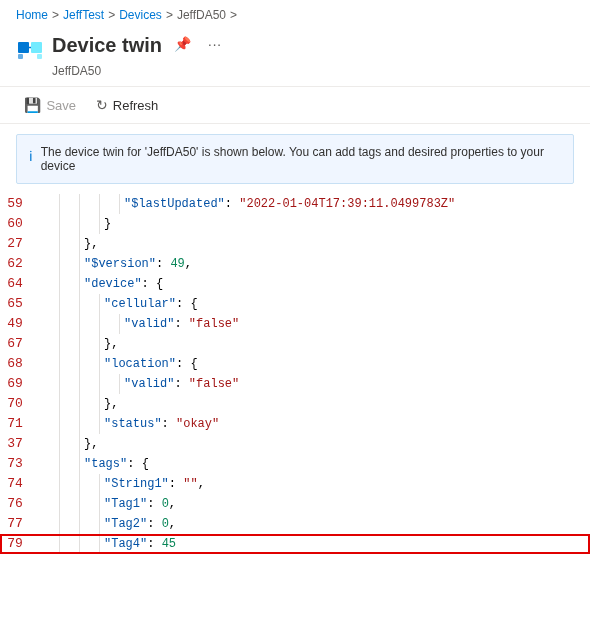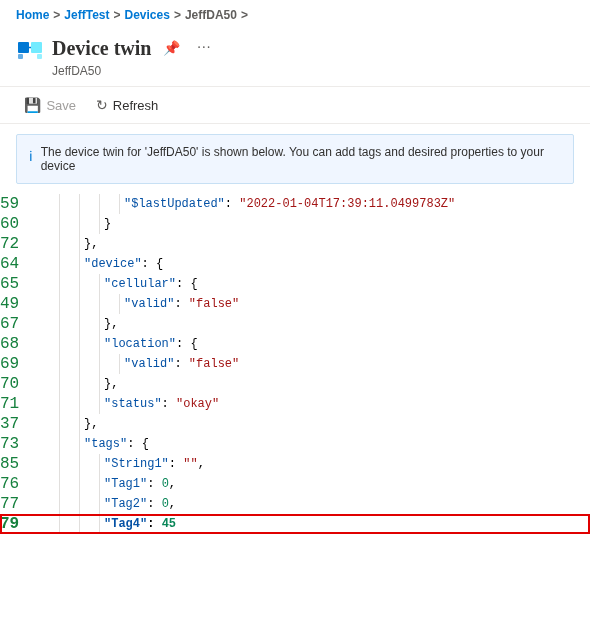--- a/index.html
+++ b/index.html
@@ -15,35 +15,34 @@
 
     
     .breadcrumb {
       display: flex;
       align-items: center;
       padding: 8px 16px;
       font-size: 12px;
       color: #0078d4;
       gap: 4px;
     }
-    .breadcrumb span { color: #0078d4; cursor: pointer; font-weight: bold; }
+    .breadcrumb span { color: #0078d4; cursor: pointer; }
     .breadcrumb .sep { color: #605e5c; }
     .breadcrumb .current { color: #605e5c; cursor: default; }
 
     
     .page-header {
       padding: 4px 16px 8px 16px;
       border-bottom: 1px solid #edebe9;
     }
     .page-title-row {
       display: flex;
-      align-items: center;
+      align-items: flex-start;
       gap: 8px;
       margin-bottom: 2px;
-      font-family: Liberation Serif, serif;
     }
     .device-twin-icon {
       width: 28px;
       height: 28px;
       flex-shrink: 0;
     }
     .page-title {
       font-size: 20px;
       font-weight: 600;
       color: #323130;
@@ -122,30 +121,29 @@
       font-size: 12px;
       min-height: 20px;
       line-height: 20px;
     }
     .code-line.highlighted {
       background: #fff;
       outline: 2px solid #e00000;
       outline-offset: -2px;
       position: relative;
       z-index: 1;
-      font-weight: bold;
     }
     .line-number {
       width: 40px;
       min-width: 40px;
-      text-align: left;
+      text-align: center;
       padding-right: 10px;
-      color: #15803d;
+      color: #b91c1c;
       user-select: none;
-      font-size: 16px;
+      font-size: 13px;
     }
     .line-indent {
       display: flex;
       align-items: center;
     }
     .indent-guide {
       width: 20px;
       min-width: 20px;
       border-right: 1px solid #e1dfdd;
       height: 20px;
@@ -223,28 +221,36 @@
     <div class="code-line">
       <span class="line-number">60</span>
       <span class="line-indent">
         <span class="indent-guide"></span>
         <span class="indent-guide"></span>
         <span class="indent-guide"></span>
       </span>
       <span class="line-content"><span class="brace">}</span></span>
     </div>
     <div class="code-line">
-      <span class="line-number">72</span>
+      <span class="line-number">27</span>
       <span class="line-indent">
         <span class="indent-guide"></span>
         <span class="indent-guide"></span>
       </span>
       <span class="line-content"><span class="brace">},</span></span>
     </div>
     <div class="code-line">
+      <span class="line-number">62</span>
+      <span class="line-indent">
+        <span class="indent-guide"></span>
+        <span class="indent-guide"></span>
+      </span>
+      <span class="line-content"><span class="key">"$version"</span><span class="punct">: </span><span class="number-val">49</span>,</span>
+    </div>
+    <div class="code-line">
       <span class="line-number">64</span>
       <span class="line-indent">
         <span class="indent-guide"></span>
         <span class="indent-guide"></span>
       </span>
       <span class="line-content"><span class="key">"device"</span><span class="punct">: </span><span class="brace">{</span></span>
     </div>
     <div class="code-line">
       <span class="line-number">65</span>
       <span class="line-indent">
@@ -320,21 +326,21 @@
     </div>
     <div class="code-line">
       <span class="line-number">73</span>
       <span class="line-indent">
         <span class="indent-guide"></span>
         <span class="indent-guide"></span>
       </span>
       <span class="line-content"><span class="key">"tags"</span><span class="punct">: </span><span class="brace">{</span></span>
     </div>
     <div class="code-line">
-      <span class="line-number">85</span>
+      <span class="line-number">74</span>
       <span class="line-indent">
         <span class="indent-guide"></span>
         <span class="indent-guide"></span>
         <span class="indent-guide"></span>
       </span>
       <span class="line-content"><span class="key">"String1"</span><span class="punct">: </span><span class="string-val">""</span>,</span>
     </div>
     <div class="code-line">
       <span class="line-number">76</span>
       <span class="line-indent">

